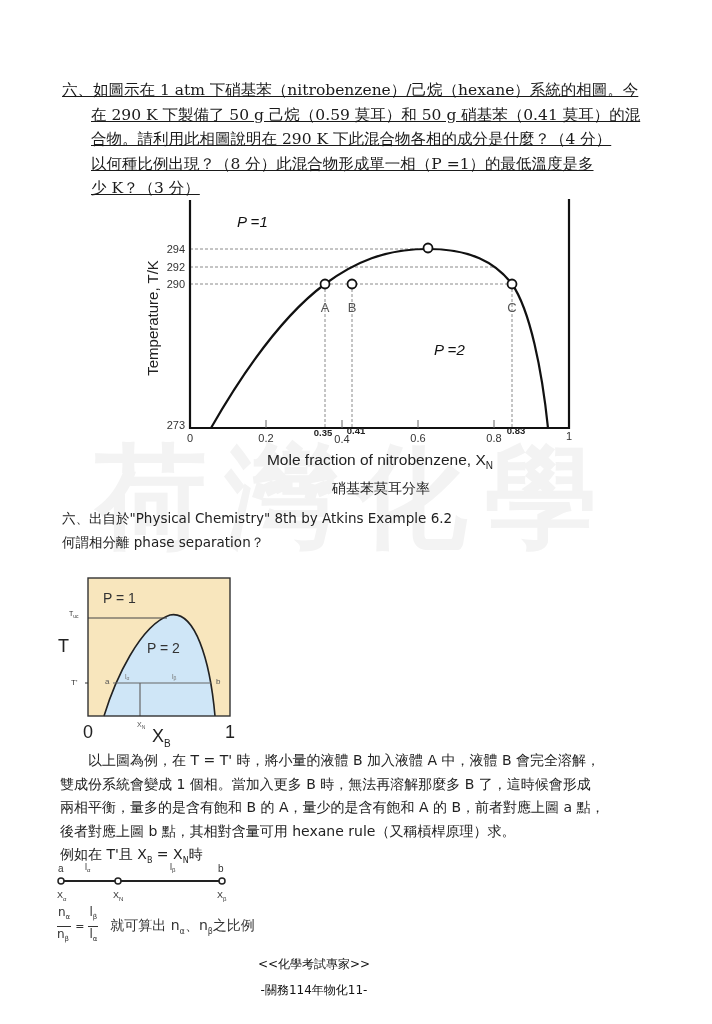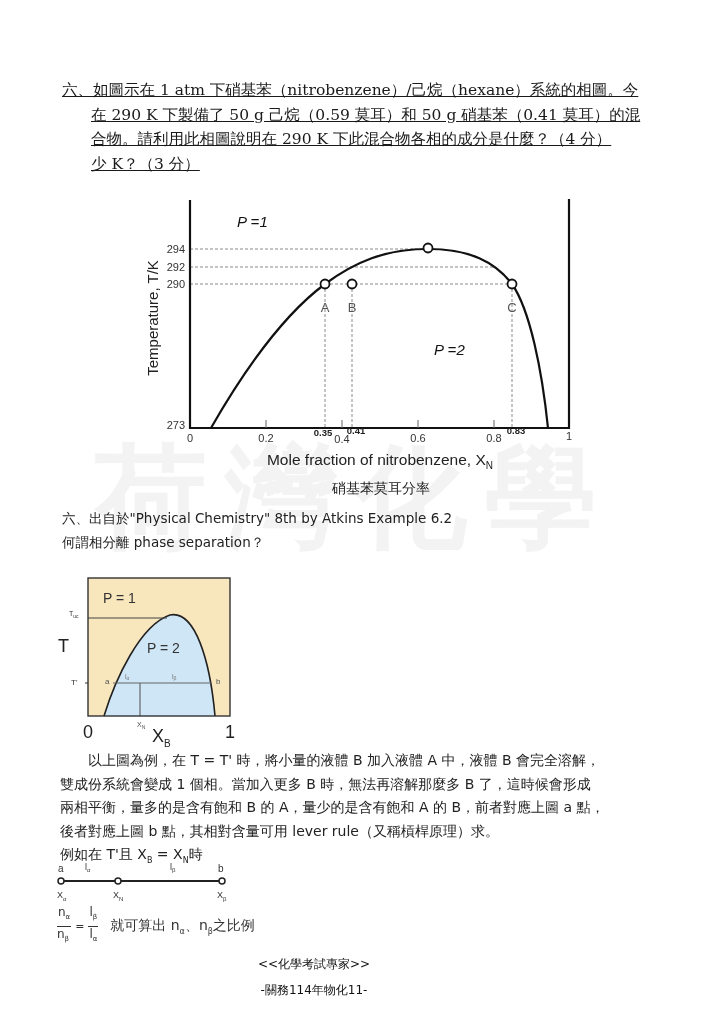--- a/index.html
+++ b/index.html
@@ -25,20 +25,21 @@
   </style>
 </head>
 <body>
 
 <div class="watermark">荷灣化學</div>
 
 <div class="abs q-block">
   <div class="q-line">六、如圖示在 1 atm 下硝基苯（nitrobenzene）/己烷（hexane）系統的相圖。今</div>
   <div class="q-line q-indent">在 290 K 下製備了 50 g 己烷（0.59 莫耳）和 50 g 硝基苯（0.41 莫耳）的混</div>
   <div class="q-line q-indent">合物。請利用此相圖說明在 290 K 下此混合物各相的成分是什麼？（4 分）</div>
+  <div class="q-line q-indent">以何種比例出現？（8 分）此混合物形成單一相（P =1）的最低溫度是多</div>
   <div class="q-line q-indent">少 K？（3 分）</div>
 </div>
 
 <svg class="abs" style="left:0;top:0;" width="712" height="500" viewBox="0 0 712 500">
 
   <g stroke="#8a8a8a" stroke-width="1" stroke-dasharray="3,2" fill="none">
     <line x1="190" y1="249" x2="428" y2="249"></line>
     <line x1="190" y1="267" x2="494" y2="267"></line>
     <line x1="190" y1="284" x2="512" y2="284"></line>
     <line x1="325" y1="284" x2="325" y2="428"></line>
@@ -128,21 +129,21 @@
   <text x="82" y="157" font-size="7" fill="#555">X<tspan font-size="5" dy="2">N</tspan></text>
   <text x="28" y="168" font-size="18" fill="#222">0</text>
   <text x="170" y="168" font-size="18" fill="#222">1</text>
   <text x="97" y="172" font-size="18" fill="#222">X<tspan font-size="10" dy="5">B</tspan></text>
 </svg>
 
 <div class="abs para">
   <div class="ln">　　以上圖為例，在 T = T' 時，將小量的液體 B 加入液體 A 中，液體 B 會完全溶解，</div>
   <div class="ln">雙成份系統會變成 1 個相。當加入更多 B 時，無法再溶解那麼多 B 了，這時候會形成</div>
   <div class="ln">兩相平衡，量多的是含有飽和 B 的 A，量少的是含有飽和 A 的 B，前者對應上圖 a 點，</div>
-  <div class="ln">後者對應上圖 b 點，其相對含量可用 lever rule（又稱槓桿原理）求。</div>
+  <div class="ln">後者對應上圖 b 點，其相對含量可用 hexane rule（又稱槓桿原理）求。</div>
   <div class="ln">
     <span>例如在 T'且 X</span><sub style="font-size:8px;">B</sub><span> = X</span><sub style="font-size:8px;">N</sub><span>時</span>
   </div>
 </div>
 
 <svg class="abs" style="left:55px;top:860px;" width="200" height="45" viewBox="0 0 200 45">
   <g font-family="DejaVu Sans, sans-serif" fill="#333">
     <text x="3" y="12" font-size="10">a</text>
     <text x="30" y="10" font-size="9"><tspan>l</tspan><tspan font-size="6" dy="2">α</tspan></text>
     <text x="115" y="10" font-size="9"><tspan>l</tspan><tspan font-size="6" dy="2">β</tspan></text>

